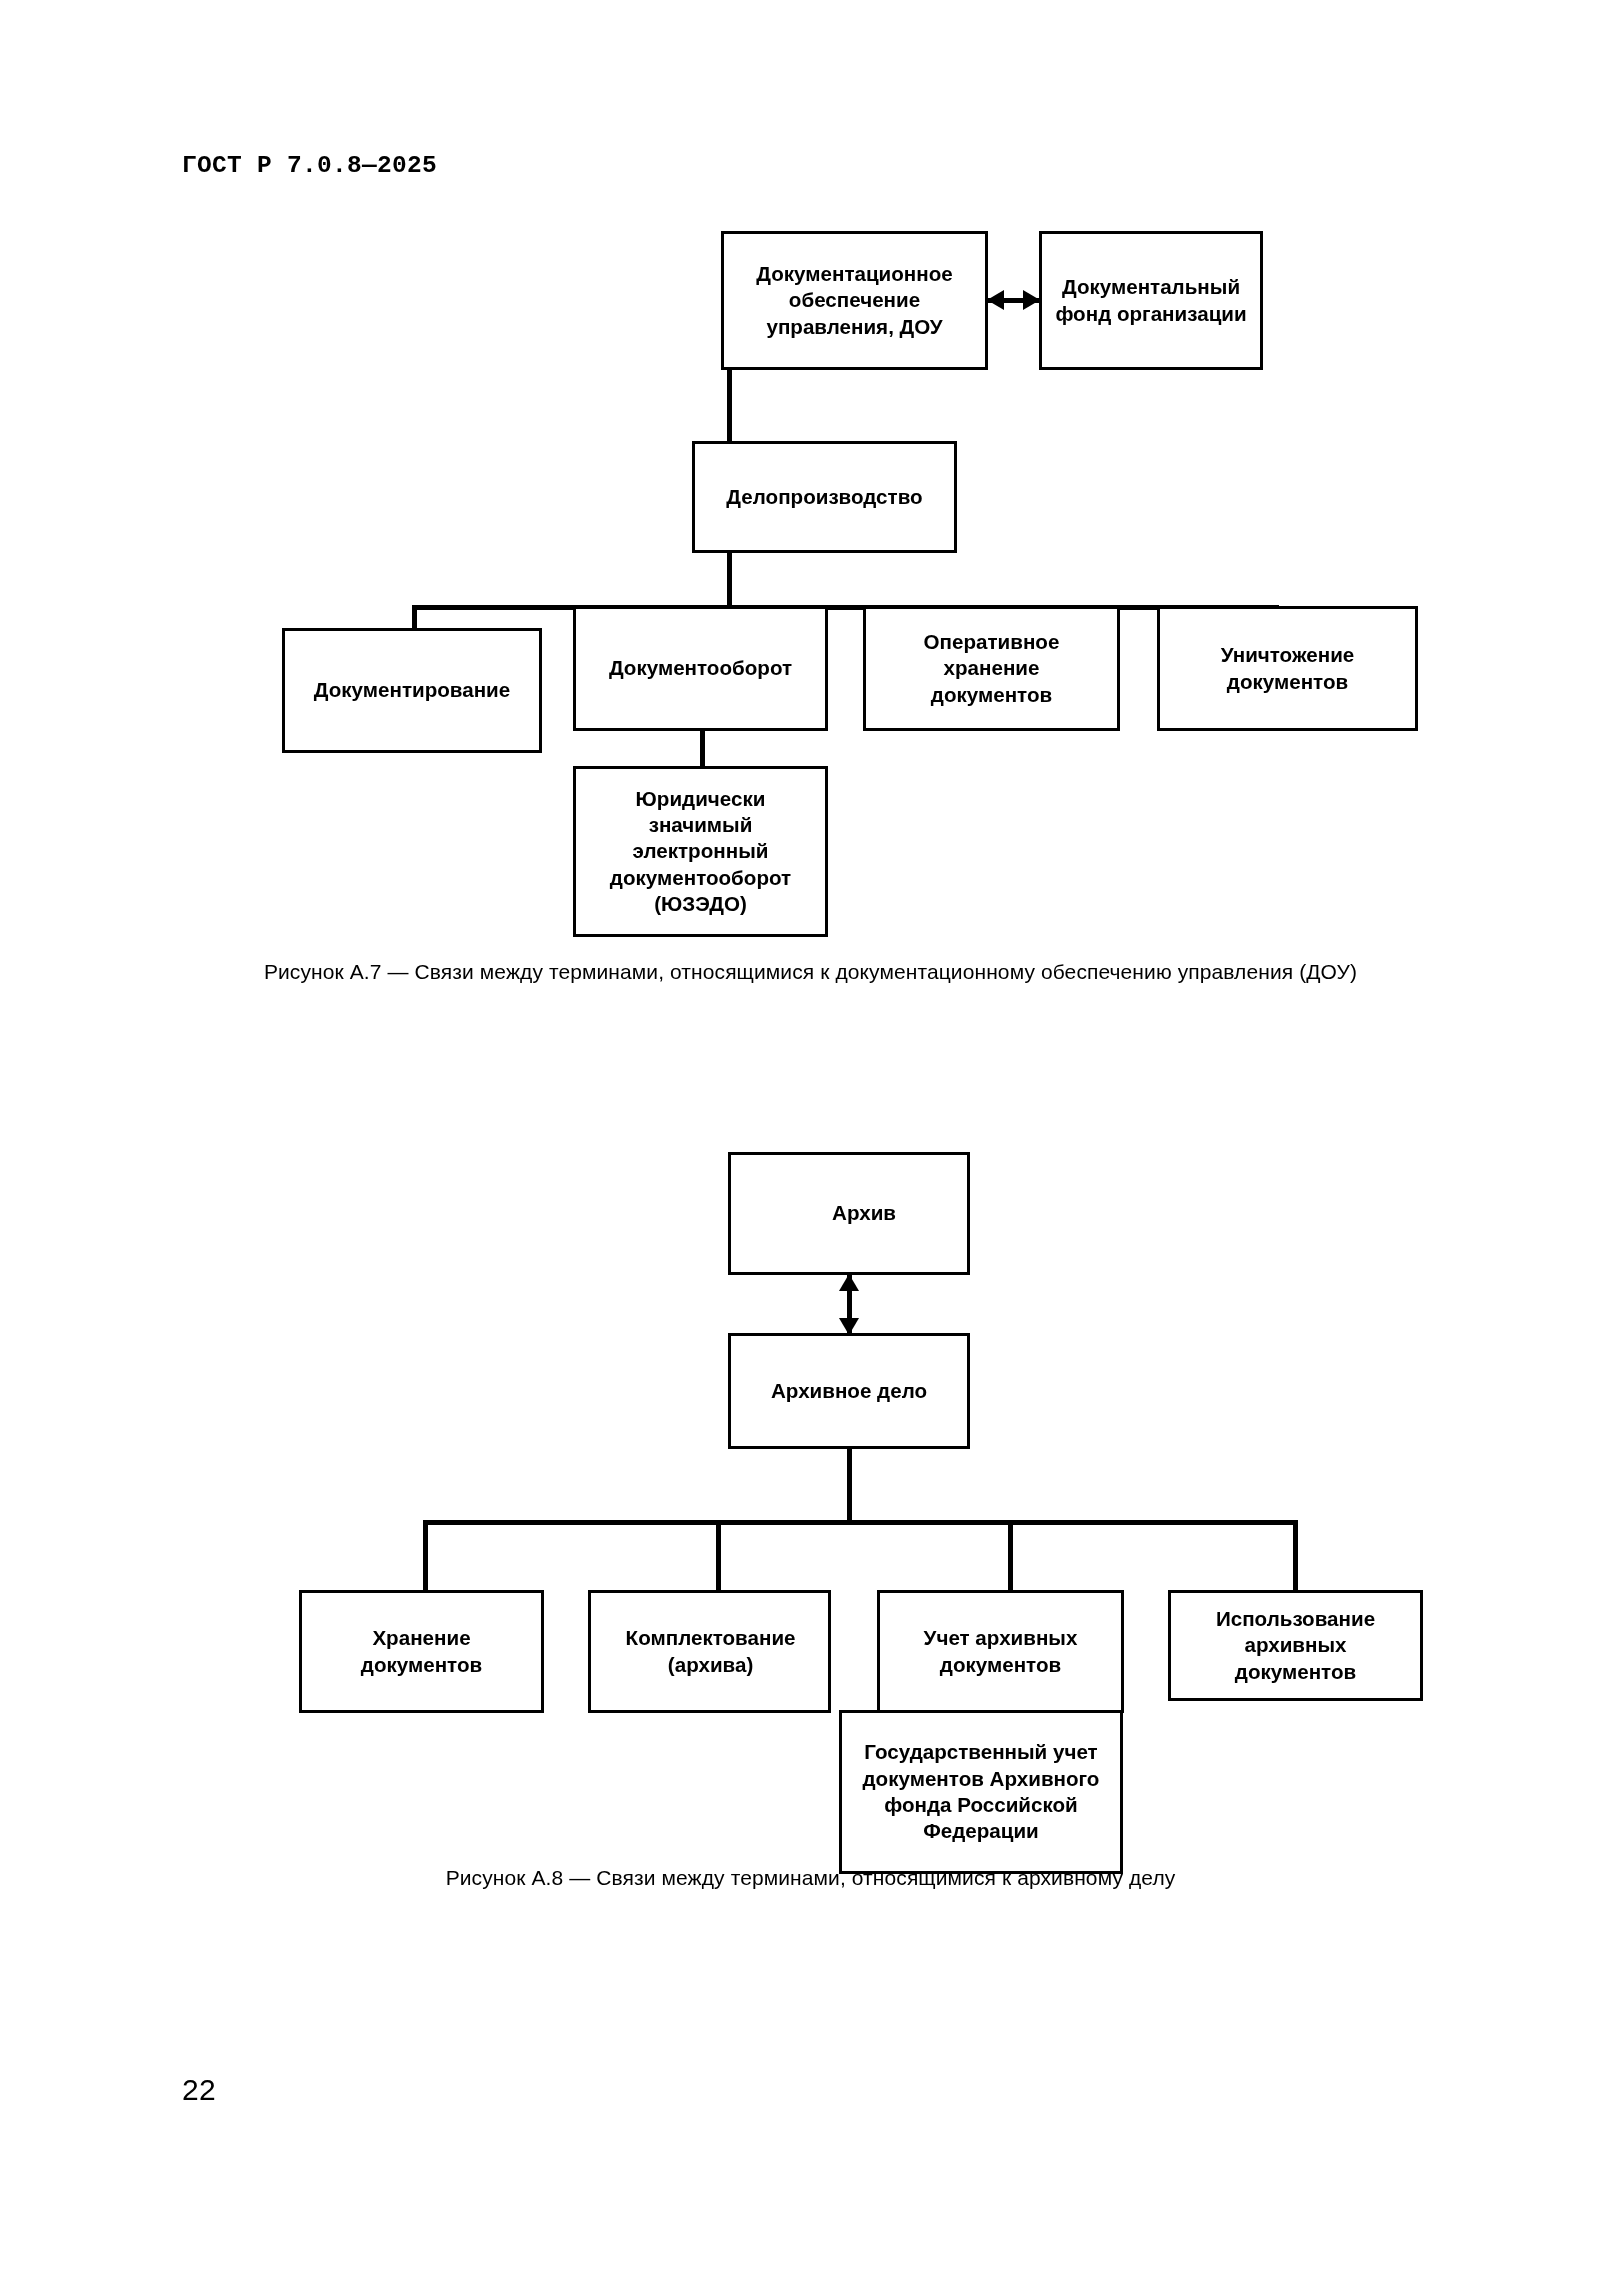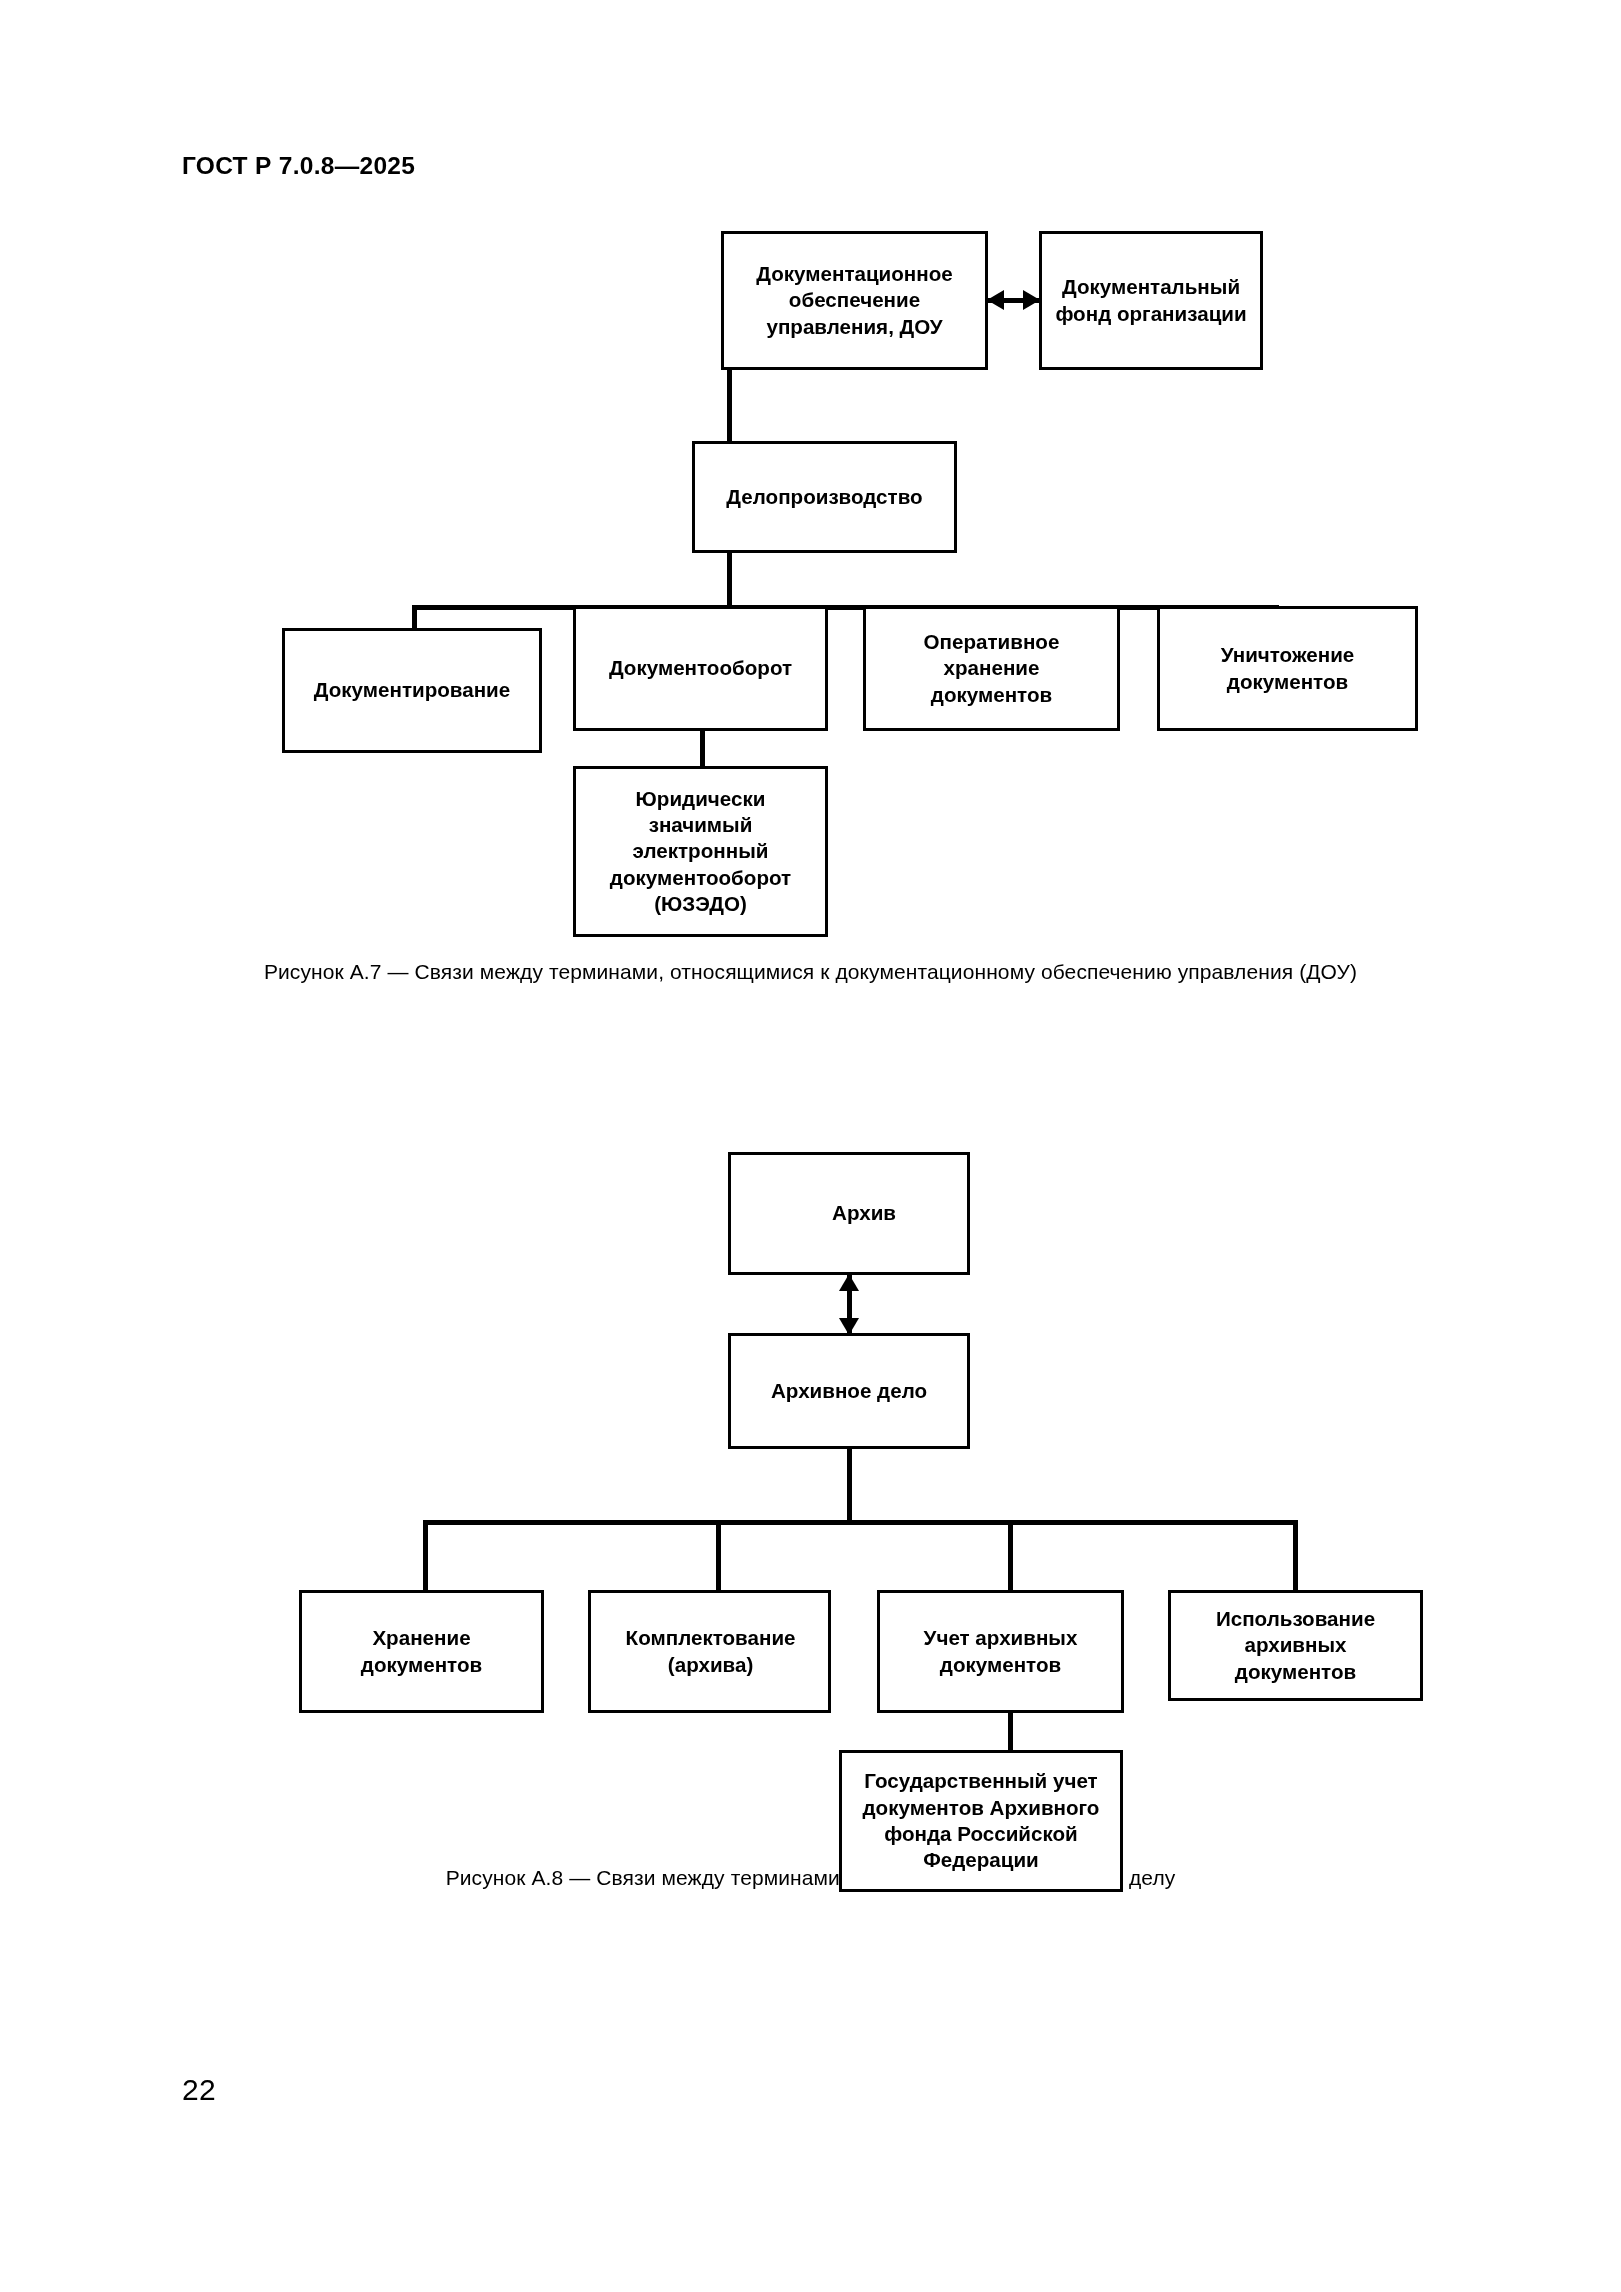--- a/index.html
+++ b/index.html
@@ -28,20 +28,21 @@
 
   
   .running-head {
     position: absolute;
     left: 182px;
     top: 152px;
     font-size: 24.5px;
     font-weight: bold;
     letter-spacing: 0.3px;
     white-space: nowrap;
+    font-family: Liberation Mono, monospace;
   }
 
   
   .page-number {
     position: absolute;
     left: 182px;
     top: 2073px;
     font-size: 30px;
     letter-spacing: 0.2px;
   }
@@ -199,21 +200,21 @@
 
     <div class="node" style="left:877px; top:1590px; width:247px; height:123px;">Учет архивных
 документов</div>
 
     <div class="node" style="left:1168px; top:1590px; width:255px; height:111px;">Использование
 архивных
 документов</div>
 
     <div class="line-v" style="left:1008px; top:1713px; height:37px;"></div>
 
-    <div class="node" style="left:839px; top:1750px; width:284px; height:142px;">Государственный учет
+    <div class="node" style="left:839px; top:1710px; width:284px; height:164px;">Государственный учет
 документов Архивного
 фонда Российской
 Федерации</div>
 
     <div class="caption caption-a8">Рисунок А.8 — Связи между терминами, относящимися к архивному делу</div>
   </div>
 
   <div class="page-number">22</div>
 
 </div>

